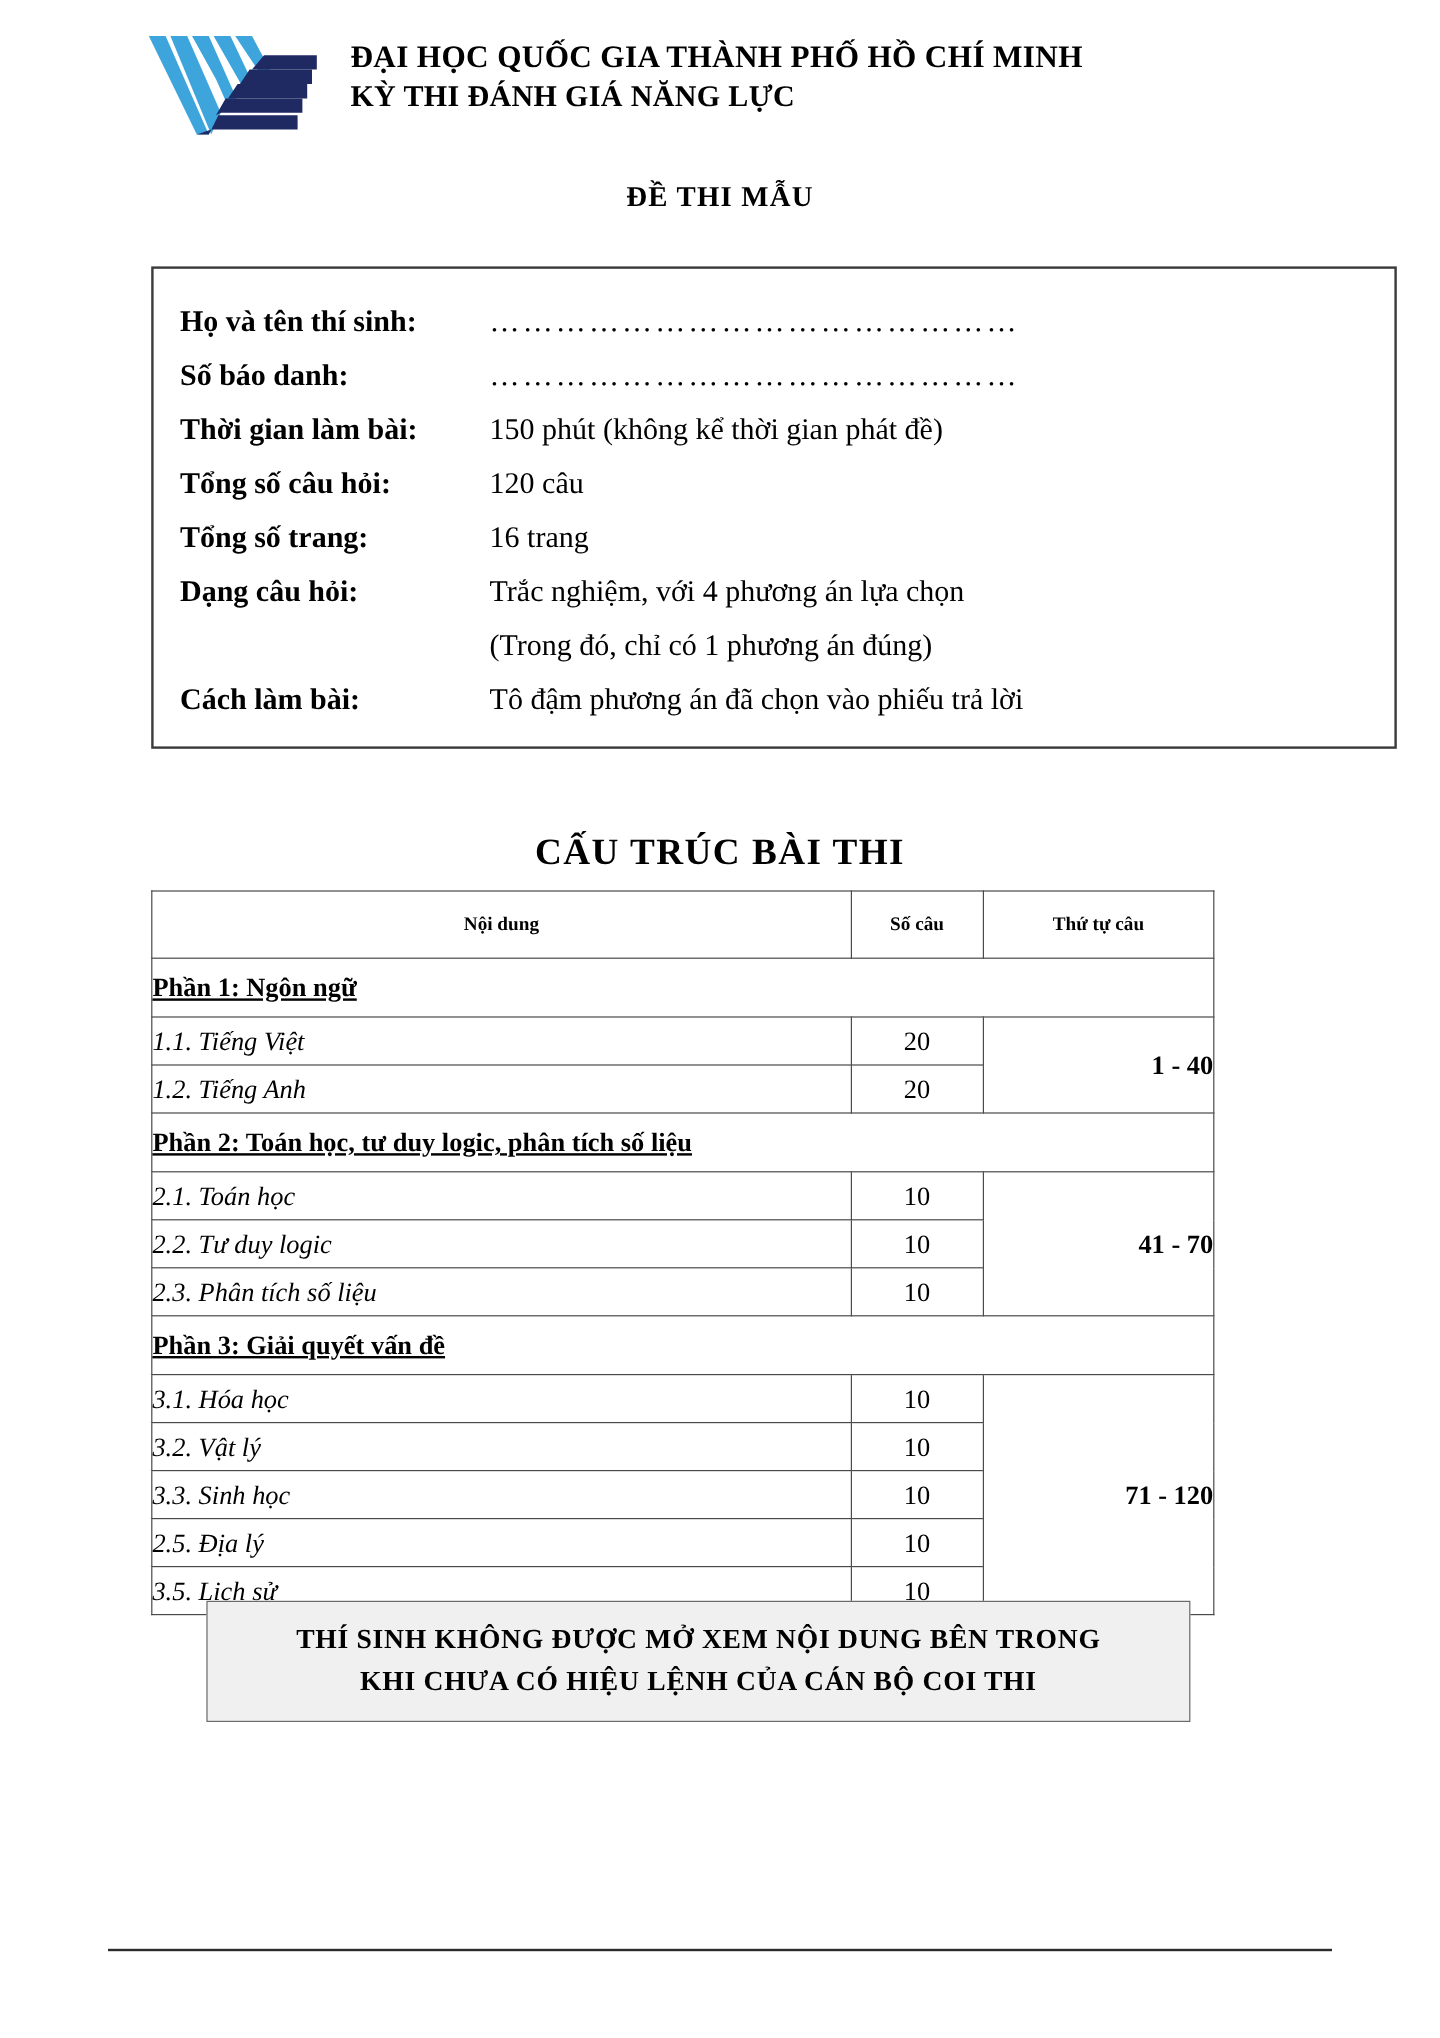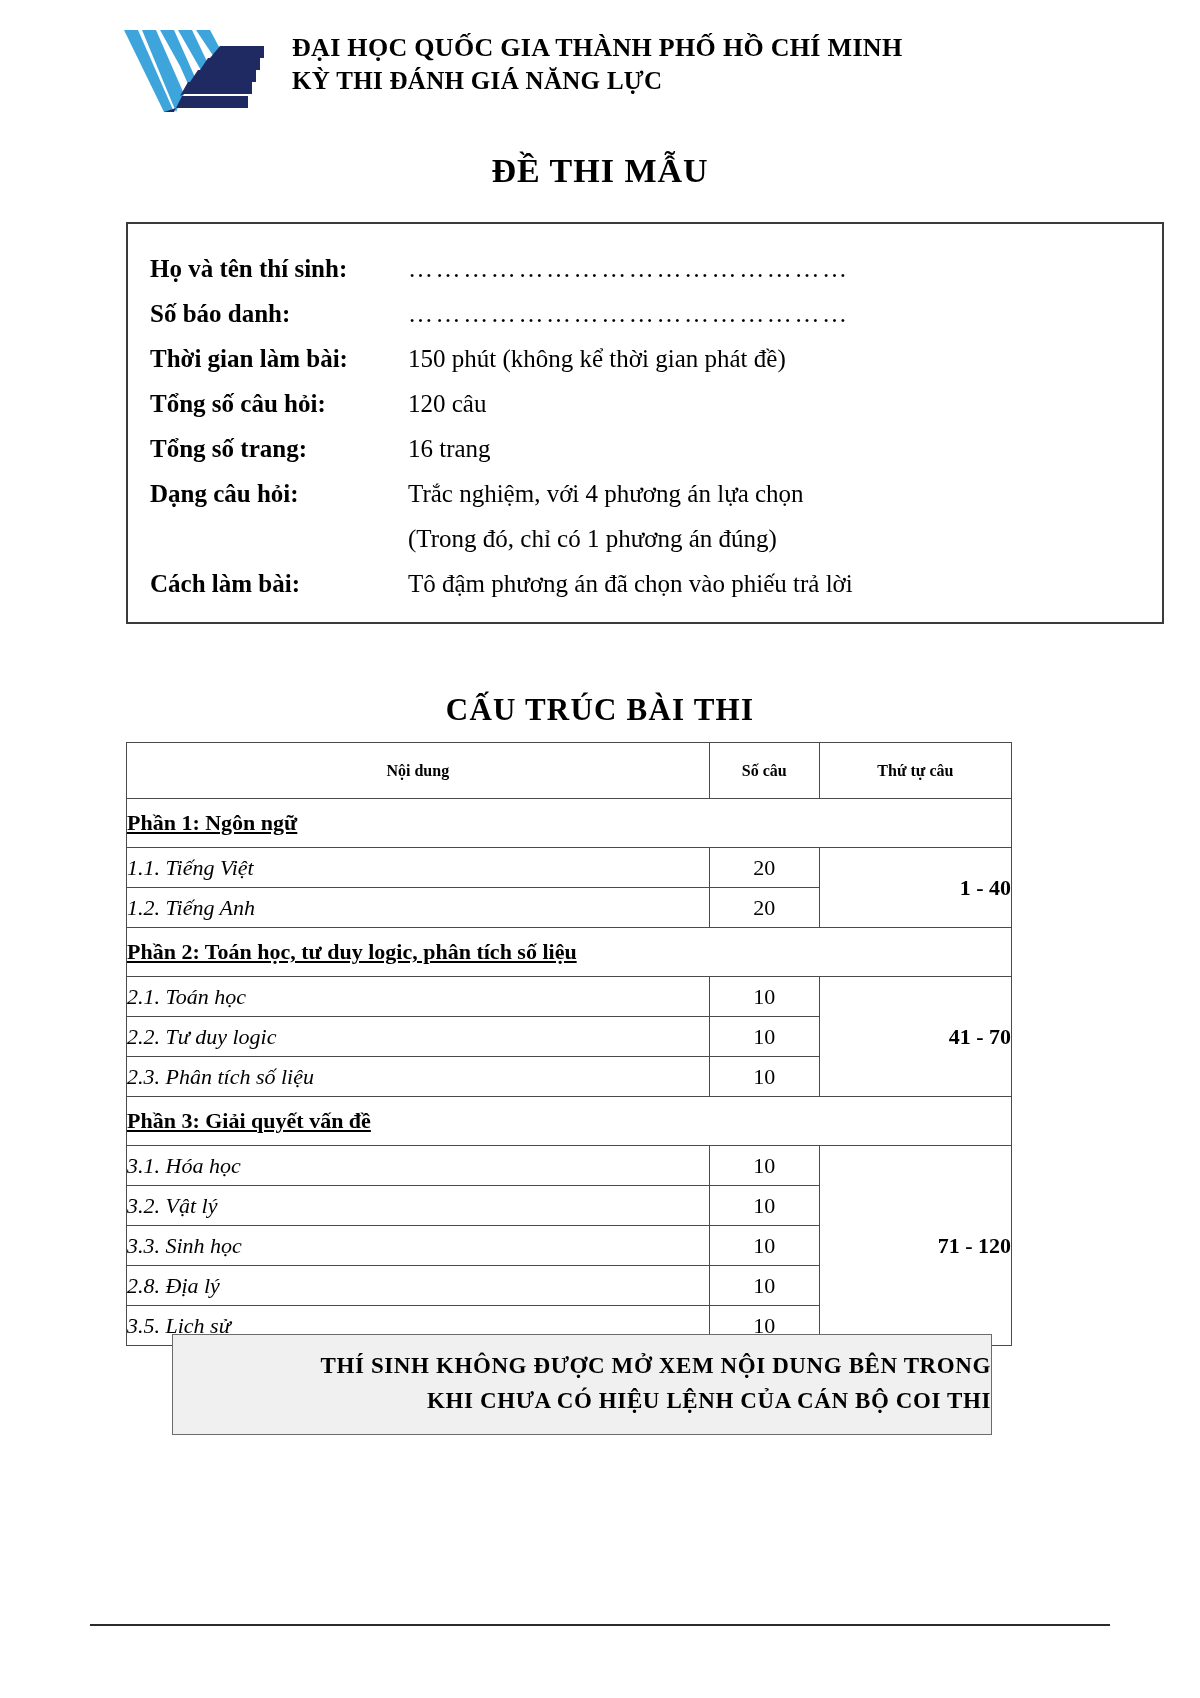--- a/index.html
+++ b/index.html
@@ -53,21 +53,21 @@
     white-space: nowrap;
   }
 
   
   .doc-title {
     position: absolute;
     top: 152px;
     left: 0;
     width: 1200px;
     text-align: center;
-    font-size: 34px;
+    font-size: 24px;
     font-weight: bold;
     letter-spacing: 1px;
   }
 
   
   .info-box {
     position: absolute;
     left: 126px;
     top: 222px;
     width: 1038px;
@@ -172,21 +172,21 @@
   
   .warning-box {
     position: absolute;
     left: 172px;
     top: 1334px;
     width: 820px;
     border: 1.6px solid #6b6b6b;
     background: #f0f0f0;
     box-sizing: border-box;
     padding: 14px 0 16px 0;
-    text-align: right;
+    text-align: center;
   }
   .warning-line {
     font-size: 23px;
     font-weight: bold;
     letter-spacing: 0.6px;
     line-height: 1.5;
   }
 
   
   .footer-rule {
@@ -318,21 +318,21 @@
     </tr>
     <tr class="dotted-top">
       <td class="sub-cell">3.2. Vật lý</td>
       <td class="count-cell">10</td>
     </tr>
     <tr class="dotted-top">
       <td class="sub-cell">3.3. Sinh học</td>
       <td class="count-cell">10</td>
     </tr>
     <tr class="dotted-top">
-      <td class="sub-cell">2.8. Địa lý</td>
+      <td class="sub-cell">2.5. Địa lý</td>
       <td class="count-cell">10</td>
     </tr>
     <tr class="dotted-top">
       <td class="sub-cell">3.5. Lịch sử</td>
       <td class="count-cell">10</td>
     </tr>
   </tbody>
 </table>
 
 <div class="warning-box">

